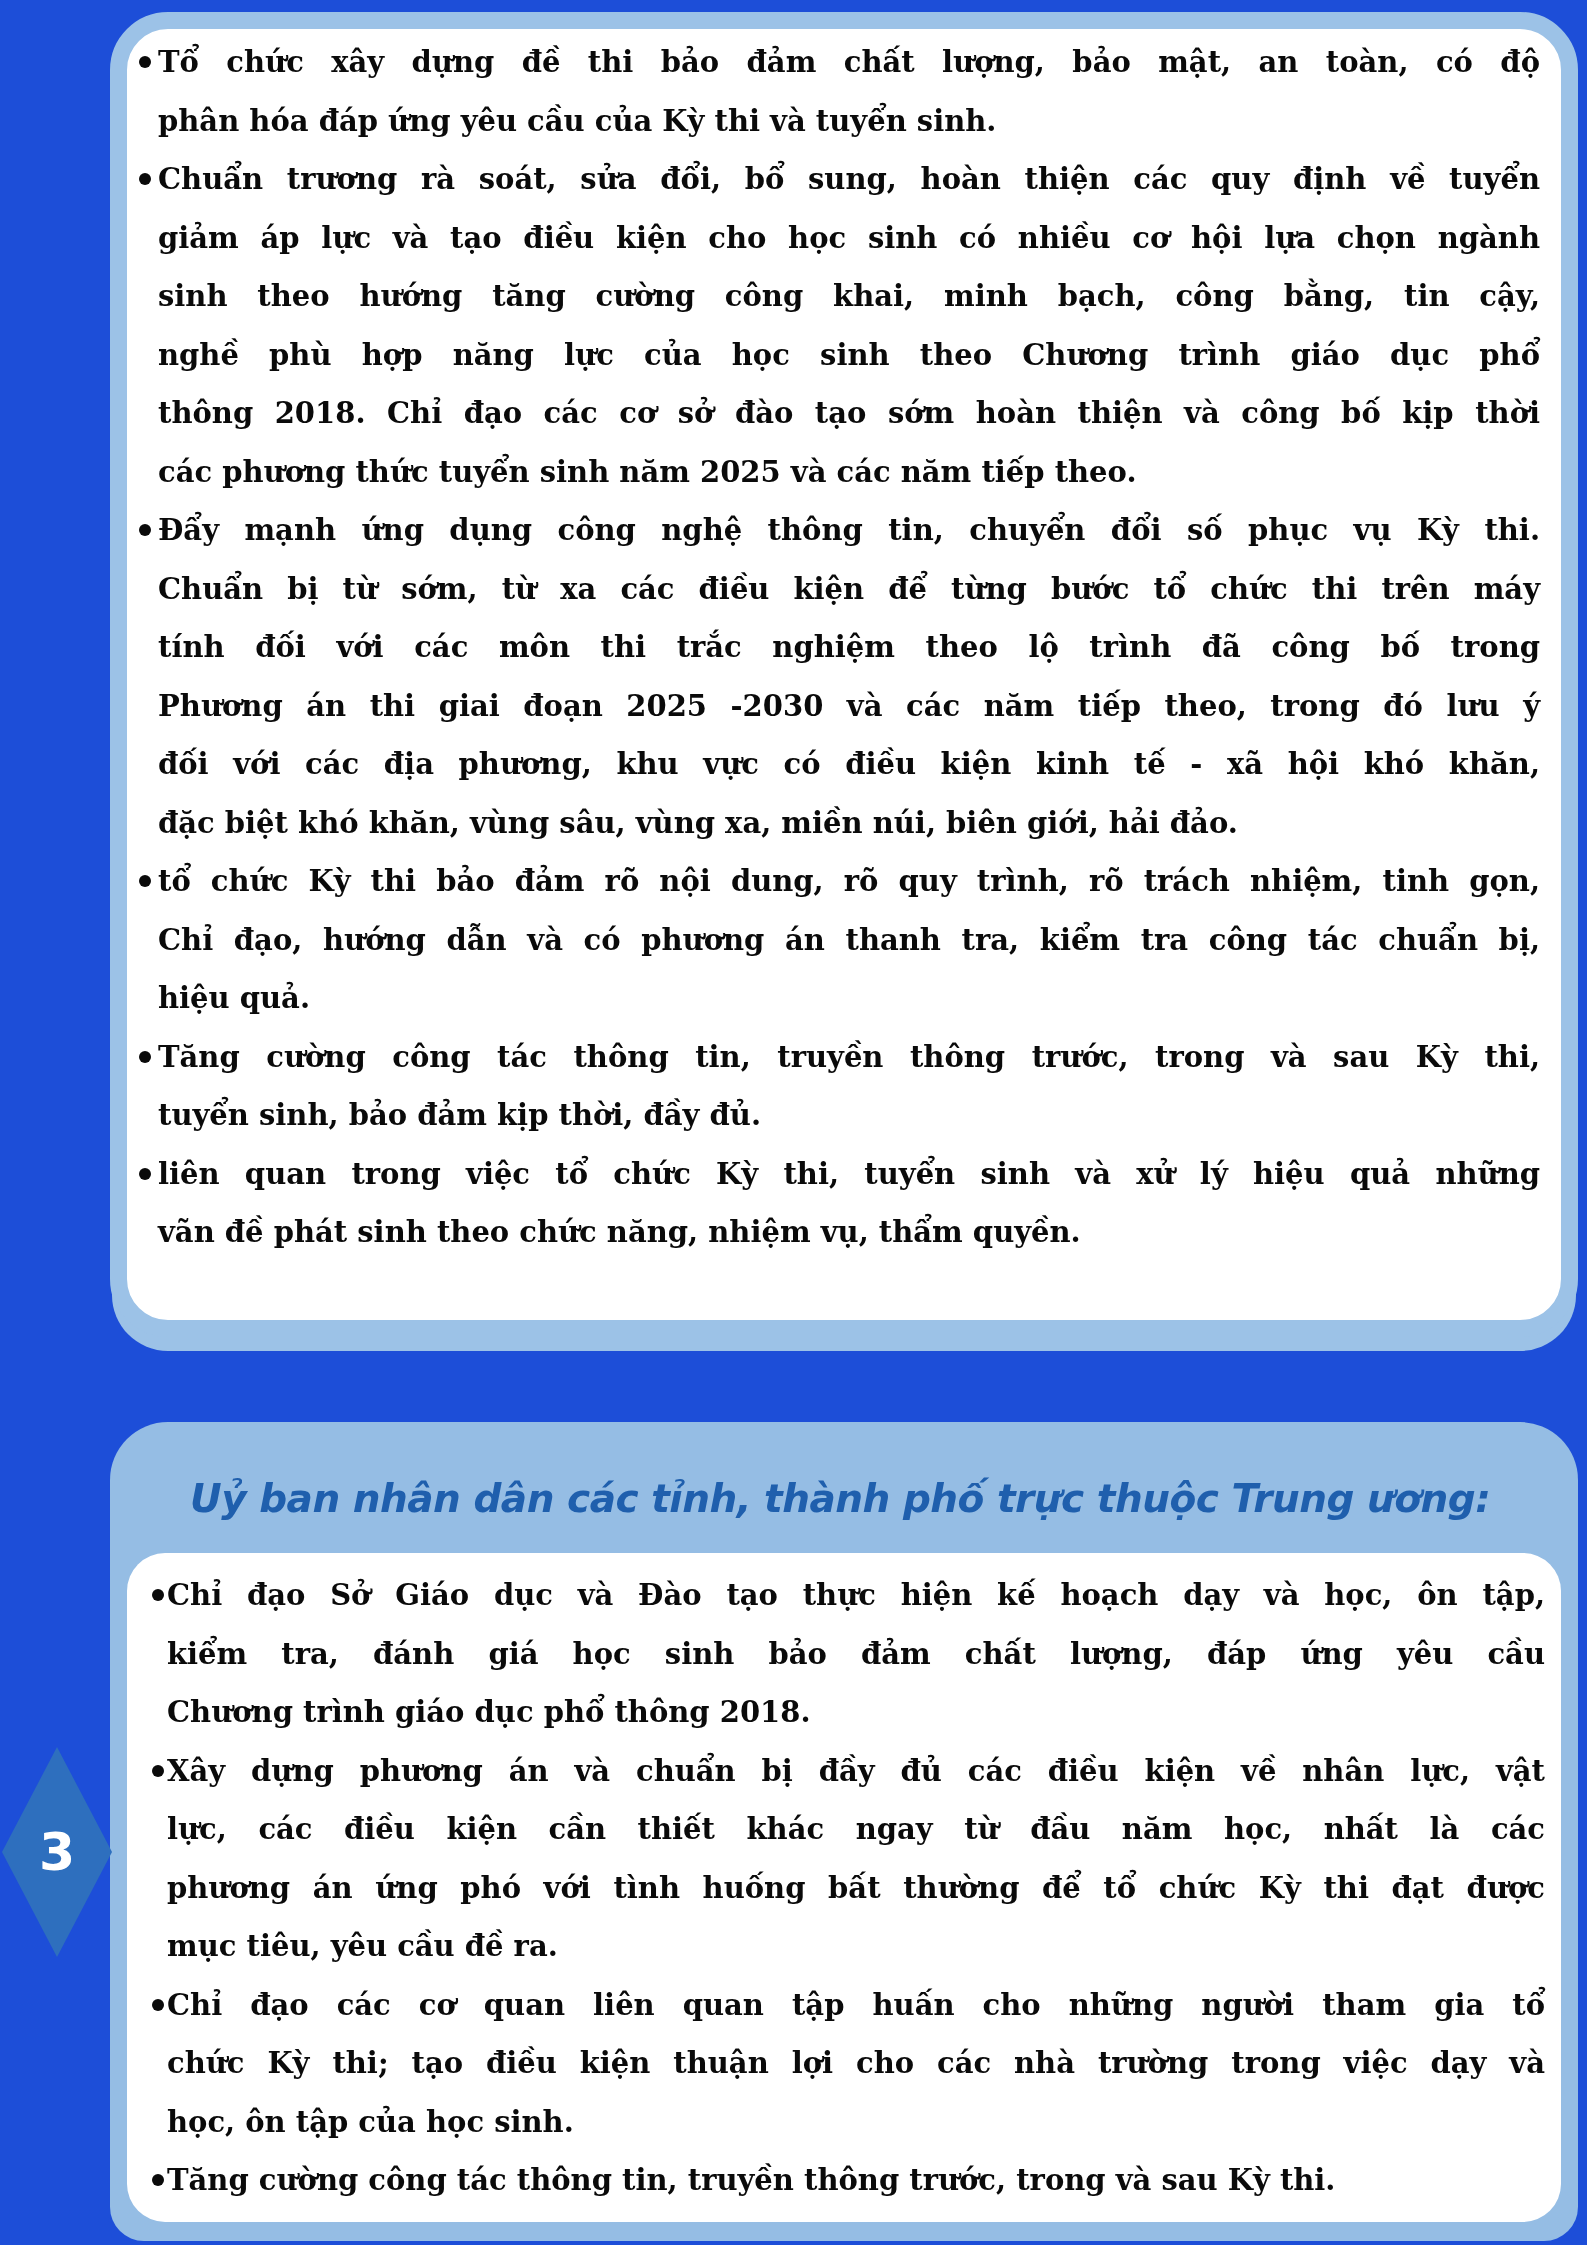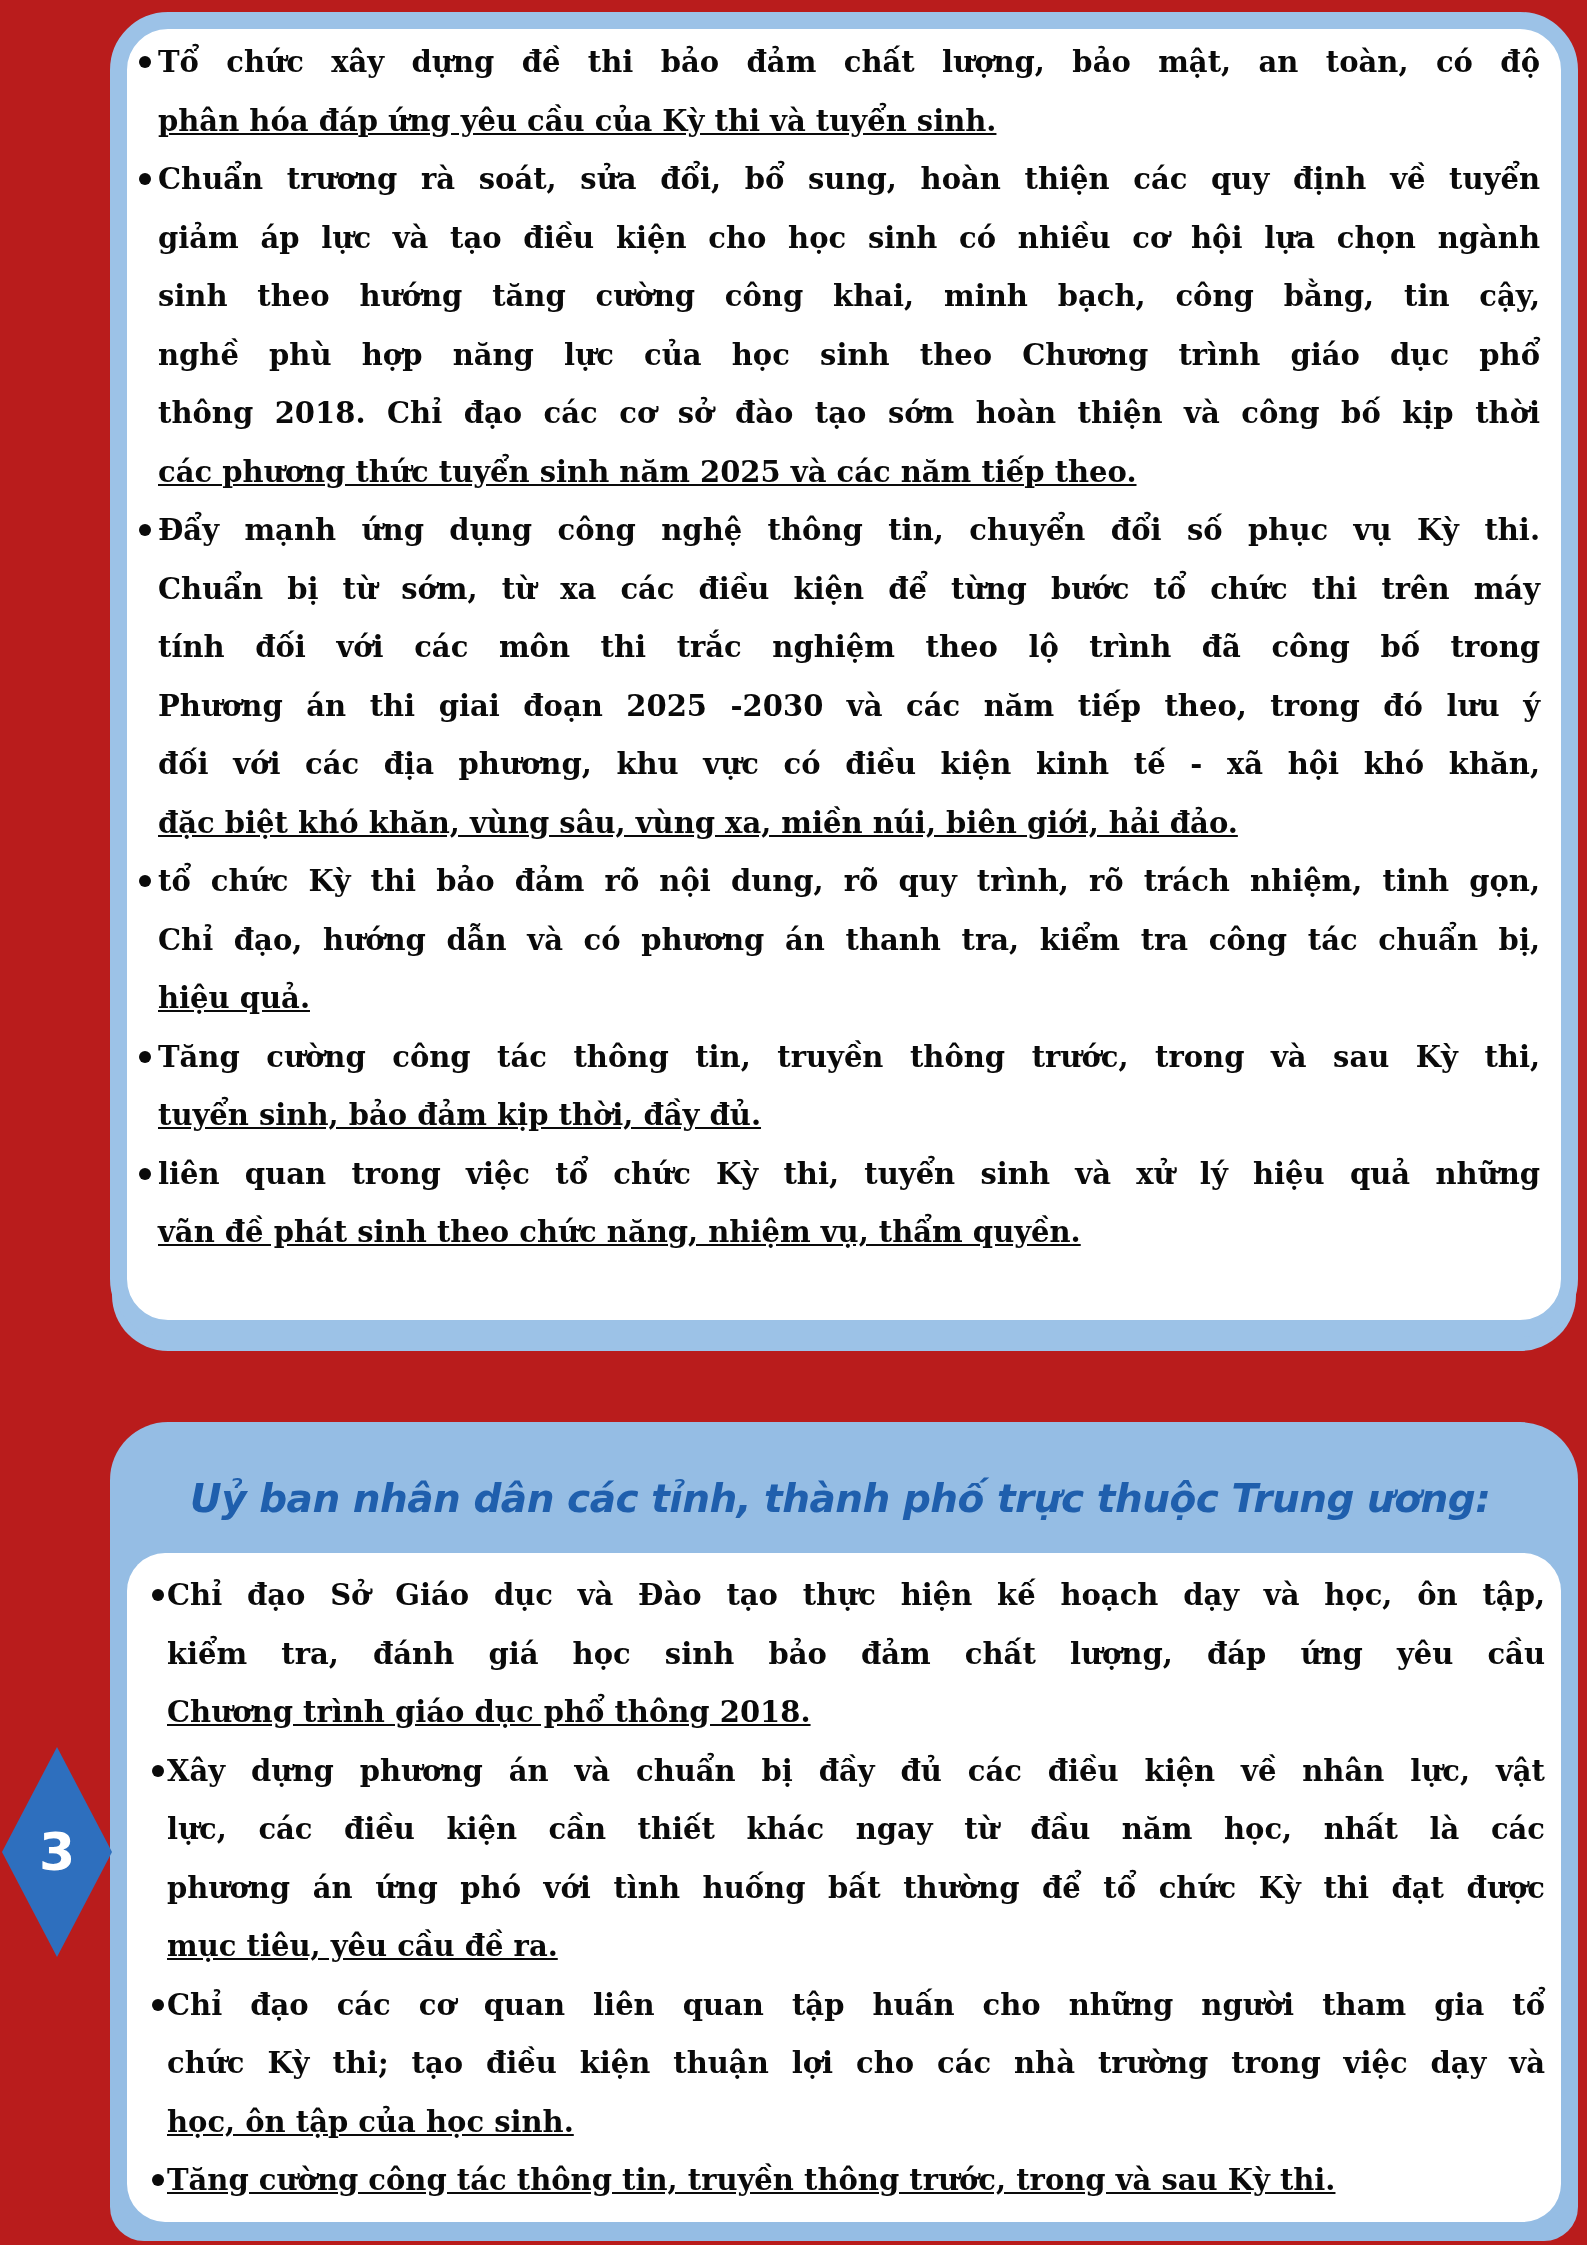--- a/index.html
+++ b/index.html
@@ -3,21 +3,21 @@
 <meta charset="utf-8">
 <style>
   html,body { margin:0; padding:0; }
   body {
     width:1587px; height:2245px;
     background:#ffffff;
     font-family:"DejaVu Serif", serif;
     overflow:hidden;
   }
   .page {
-    position:relative; width:1587px; height:2245px; background:#b91c1c; overflow:hidden;
+    position:relative; width:1587px; height:2245px; background:#1d4ed8; overflow:hidden;
   }
 
   
   .card1 {
     position:absolute; left:110px; top:12px;
     width:1468px; height:1325px;
     box-sizing:border-box;
     background:#ffffff;
     border:17px solid #9cc2e7;
     border-radius:58px;
@@ -69,21 +69,20 @@
     line-height:58.5px; height:58.5px;
     text-align:justify;
     -moz-text-align-last:justify;
     text-align-last:justify;
     white-space:normal;
     overflow:visible;
   }
   .line.last {
     -moz-text-align-last:left;
     text-align-last:left;
-    text-decoration:underline;
   }
 
   
   .marker {
     position:absolute; left:0px; top:1745px; width:114px; height:214px;
   }
   .marker svg { position:absolute; inset:0; }
   .marker .num {
     position:absolute; left:0; top:0; width:100%; height:100%;
     display:flex; align-items:center; justify-content:center;

